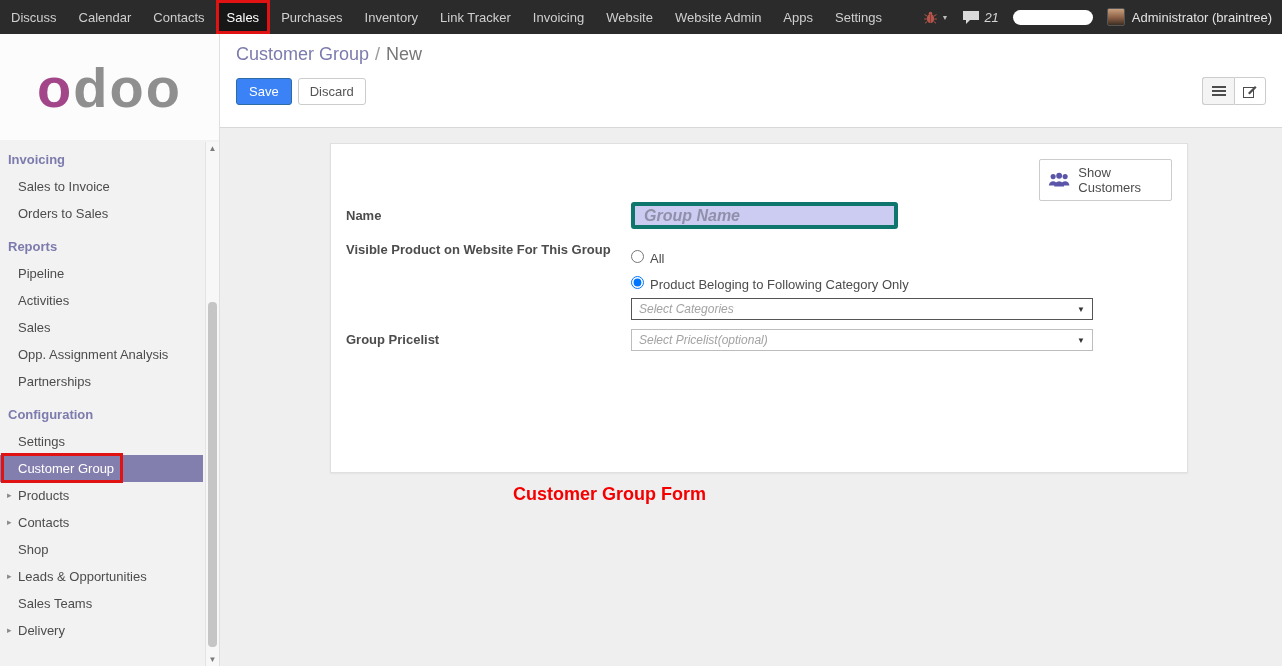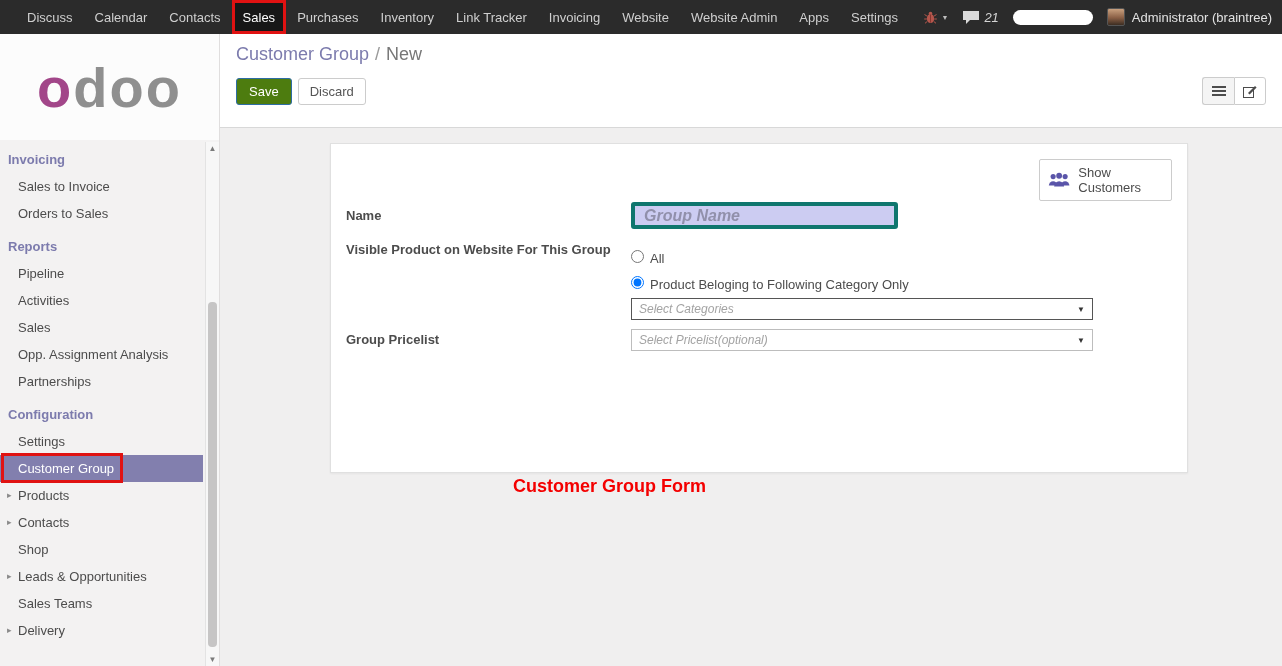--- a/index.html
+++ b/index.html
@@ -2,21 +2,21 @@
 <html><head>
 <meta charset="utf-8">
 <style>
   * { margin:0; padding:0; box-sizing:border-box; }
   html,body { width:1282px; height:666px; }
   body { font-family:"Liberation Sans", sans-serif; overflow:hidden; background:#fff; }
   .screen { width:1282px; height:666px; display:flex; flex-direction:column; }
 
   
   .topbar { height:34px; background:#2b2b2b; display:flex; align-items:stretch; font-size:13px; flex:none; }
-  .nav-left { display:flex; align-items:stretch; padding-left:16px; }
+  .nav-left { display:flex; align-items:stretch; padding-left:0; }
   .nav-item { display:flex; align-items:center; padding:0 11px; color:#cfcfcf; cursor:pointer; text-decoration:none; white-space:nowrap; }
   .nav-item.active { background:#171717; color:#fff; }
   .nav-item.annotated { border:3px solid #e01212; padding:0 8px; }
   .nav-right { margin-left:auto; display:flex; align-items:center; padding-right:10px; color:#d5d5d5; }
   .bug-wrap, .msg-wrap { display:flex; align-items:center; gap:4px; cursor:pointer; margin-right:14px; }
   .tb-caret { font-size:7px; color:#bdbdbd; }
   .msg-count { color:#d5d5d5; font-size:13px;font-style:italic; }
   .pill { width:80px; height:15px; background:#fff; border-radius:8px; margin-right:14px; }
   .user-wrap { display:flex; align-items:center; gap:7px; cursor:pointer; }
   .avatar { width:18px; height:18px; border-radius:2px; background:linear-gradient(180deg,#c9a07e 0%,#8a5f45 55%,#3c2d22 100%); border:1px solid #555; }
@@ -42,21 +42,21 @@
   .sb-thumb { position:absolute; top:160px; left:2px; width:9px; height:345px; background:#c6c5c5; border-radius:4px; }
 
   
   .main { flex:1; display:flex; flex-direction:column; min-width:0; }
   .control-panel { background:#fff; border-bottom:1px solid #d8d8d8; padding:10px 16px 12px 16px; flex:none; height:94px; }
   .breadcrumb { font-size:18px; margin-bottom:12px; }
   .bc-parent { color:#7c7bad; cursor:pointer; text-decoration:none; }
   .bc-sep { color:#999; margin:0 6px; }
   .bc-current { color:#777; }
   .cp-buttons { display:flex; align-items:center; }
-  .btn-save { background:#4d7c0f; border:1px solid #2e6da4; color:#fff; font-size:13px; padding:5px 12px; border-radius:3px; cursor:pointer; font-family:inherit; }
+  .btn-save { background:#3b82f6; border:1px solid #2e6da4; color:#fff; font-size:13px; padding:5px 12px; border-radius:3px; cursor:pointer; font-family:inherit; }
   .btn-discard { background:#fff; border:1px solid #ccc; color:#555; font-size:13px; padding:5px 11px; border-radius:3px; margin-left:6px; cursor:pointer; font-family:inherit; }
   .view-switcher { margin-left:auto; display:flex; }
   .vs-btn { width:32px; height:28px; border:1px solid #ccc; display:flex; align-items:center; justify-content:center; cursor:pointer; background:#f4f4f4; }
   .vs-btn:first-child { border-radius:3px 0 0 3px; border-right:none; }
   .vs-btn.active { background:#fff; border-radius:0 3px 3px 0; }
 
   
   .content { flex:1; background:#f0efef; position:relative; overflow:hidden; }
   .card { width:858px; height:330px; margin:15px 0 0 110px; background:#fff; border:1px solid #e0e0e0; box-shadow:0 1px 2px rgba(0,0,0,0.05); position:relative; }
   .show-customers { position:absolute; top:15px; right:15px; width:133px; border:1px solid #ccc; background:#fff; border-radius:2px; display:flex; align-items:center; gap:8px; padding:5px 8px; font-size:13px; color:#4c4c4c; text-align:left; cursor:pointer; font-family:inherit; line-height:15px; }
@@ -66,21 +66,21 @@
   .f-label { width:285px; flex:none; font-weight:bold; font-size:13px; color:#4c4c4c; }
   .f-label.pad { padding-top:6px; }
   .f-label.pad-sm { padding-top:3px; }
   .name-input { width:267px; height:27px; background:#ccccf2; border:4px solid #0f766e; border-radius:3px; padding:0 9px; font-size:16px; font-family:inherit; color:#333; }
   .name-input::placeholder { color:#9190ab; font-style:italic; font-weight:bold; opacity:1; }
   .radio-line { display:flex; align-items:flex-start; gap:6px; font-size:13px; color:#4c4c4c; line-height:18px; cursor:pointer;margin-top:8px; }
   .select { width:462px; height:22px; background:#fff; border:1px solid #bdbdbd; display:flex; align-items:center; padding:0 7px; font-size:12px; cursor:pointer; }
   .select.dark { border-color:#555; }
   .select .ph { color:#a3a3a3; font-style:italic; flex:1; }
   .sel-caret { font-size:8px; color:#333; }
-  .caption { position:absolute; top:348px; left:293px; color:#f40000; font-weight:bold; font-size:18px; }
+  .caption { position:absolute; top:356px; left:293px; color:#f40000; font-weight:bold; font-size:18px; }
 </style>
 </head>
 <body>
 
 <div class="screen">
 
   <header class="topbar">
     <nav class="nav-left">
       <a class="nav-item">Discuss</a>
       <a class="nav-item">Calendar</a>

